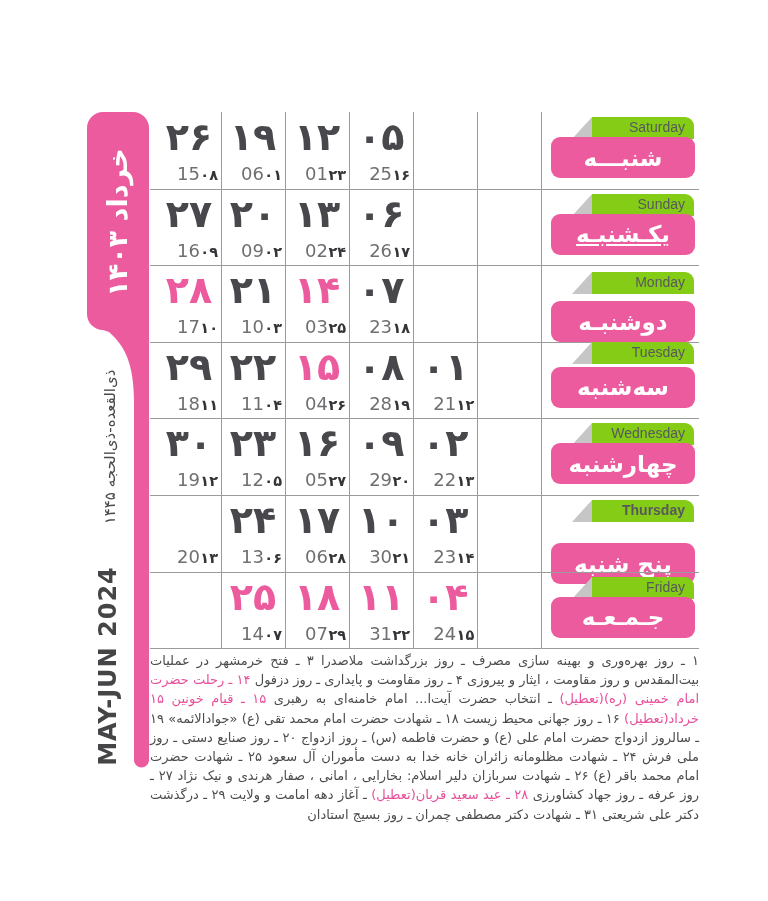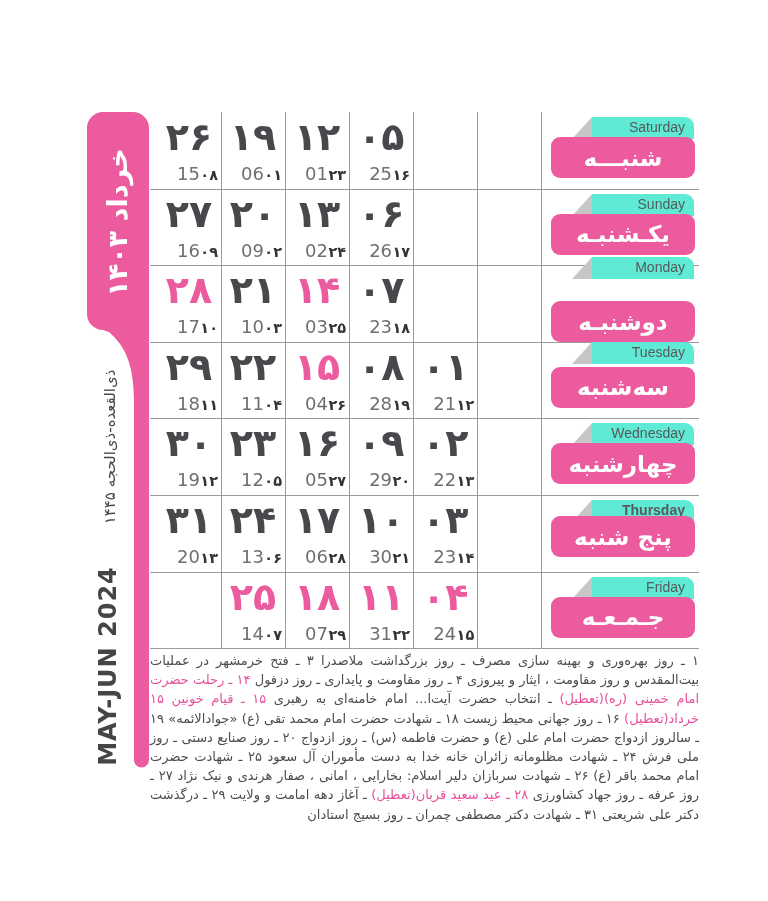--- a/index.html
+++ b/index.html
@@ -17,21 +17,21 @@
   .vline{position:absolute;top:112px;height:537px;width:1px;background:#9b9b9b;}
   .cell{position:absolute;width:64px;height:76px;}
   .cell .big{margin-top:1px;text-align:center;font-size:38px;line-height:48px;font-weight:bold;
              letter-spacing:-1px;color:#48474b;}
   .cell .big.pink{color:#ec5b9e;}
   .cell .small{position:absolute;bottom:4px;left:20px;right:3px;display:flex;
                justify-content:space-between;align-items:baseline;}
   .cell .greg{font-size:18px;color:#6e6f71;}
   .cell .hijri{font-size:14.5px;font-weight:bold;color:#343337;}
   
-  .tab{position:absolute;left:592px;width:102px;height:22px;background:#5eead4;
+  .tab{position:absolute;left:592px;width:102px;height:22px;background:#84cc16;
        border-radius:0 9px 0 0;}
   .tab::before{content:"";position:absolute;left:-20px;bottom:0;width:0;height:0;
        border-bottom:22px solid #c5c6c5;border-left:20px solid transparent;}
   .tab span{position:absolute;right:9px;top:0;line-height:21px;font-size:14px;color:#58595b;
        font-family:"Liberation Sans","DejaVu Sans",sans-serif;}
   .fa-box{position:absolute;left:551px;width:144px;height:41px;background:#ec5b9e;border-radius:9px;
        display:flex;align-items:center;justify-content:center;color:#ffffff;
        font-size:23px;font-weight:bold;direction:rtl;}
   
   .footer{position:absolute;left:150px;top:651px;width:549px;direction:rtl;text-align:justify;
@@ -116,21 +116,21 @@
       <div class="cell" style="left: 349.18px; top: 188.6px;">
         <div class="big">۰۶</div>
         <div class="small">
           <span class="greg">26</span>
           <span class="hijri">۱۷</span>
         </div>
       </div>
       <div class="tab" style="top: 193.6px;">
         <span>Sunday</span>
       </div>
-      <div class="fa-box" style="top: 213.6px;">یکـشنبـه</div>
+      <div class="fa-box" style="top: 213.6px; text-decoration: underline;">یکـشنبـه</div>
       <div class="hline" style="top: 265.2px;"></div>
       <div class="cell" style="left: 157px; top: 265.2px;">
         <div class="big pink">۲۸</div>
         <div class="small">
           <span class="greg">17</span>
           <span class="hijri">۱۰</span>
         </div>
       </div>
       <div class="cell" style="left: 221.06px; top: 265.2px;">
         <div class="big">۲۱</div>
@@ -146,21 +146,21 @@
           <span class="hijri">۲۵</span>
         </div>
       </div>
       <div class="cell" style="left: 349.18px; top: 265.2px;">
         <div class="big">۰۷</div>
         <div class="small">
           <span class="greg">23</span>
           <span class="hijri">۱۸</span>
         </div>
       </div>
-      <div class="tab" style="top: 257px;">
+      <div class="tab" style="top: 272px;">
         <span>Monday</span>
       </div>
       <div class="fa-box" style="top: 301px;">دوشنبـه</div>
       <div class="hline" style="top: 341.8px;"></div>
       <div class="cell" style="left: 157px; top: 341.8px;">
         <div class="big">۲۹</div>
         <div class="small">
           <span class="greg">18</span>
           <span class="hijri">۱۱</span>
         </div>
@@ -232,21 +232,20 @@
           <span class="greg">22</span>
           <span class="hijri">۱۳</span>
         </div>
       </div>
       <div class="tab" style="top: 423.4px;">
         <span>Wednesday</span>
       </div>
       <div class="fa-box" style="top: 443.4px;">چهارشنبه</div>
       <div class="hline" style="top: 495px;"></div>
       <div class="cell" style="left: 157px; top: 495px;">
-        <div class="big">۳۱</div>
         <div class="small">
           <span class="greg">20</span>
           <span class="hijri">۱۳</span>
         </div>
       </div>
       <div class="cell" style="left: 221.06px; top: 495px;">
         <div class="big">۲۴</div>
         <div class="small">
           <span class="greg">13</span>
           <span class="hijri">۰۶</span>
@@ -269,21 +268,21 @@
       <div class="cell" style="left: 413.24px; top: 495px;">
         <div class="big">۰۳</div>
         <div class="small">
           <span class="greg">23</span>
           <span class="hijri">۱۴</span>
         </div>
       </div>
       <div class="tab" style="top: 500px; font-weight: bold;">
         <span>Thursday</span>
       </div>
-      <div class="fa-box" style="top: 516px;">پنج شنبه</div>
+      <div class="fa-box" style="top: 543px;">پنج شنبه</div>
       <div class="hline" style="top: 571.6px;"></div>
       <div class="cell" style="left: 221.06px; top: 571.6px;">
         <div class="big pink">۲۵</div>
         <div class="small">
           <span class="greg">14</span>
           <span class="hijri">۰۷</span>
         </div>
       </div>
       <div class="cell" style="left: 285.12px; top: 571.6px;">
         <div class="big pink">۱۸</div>

